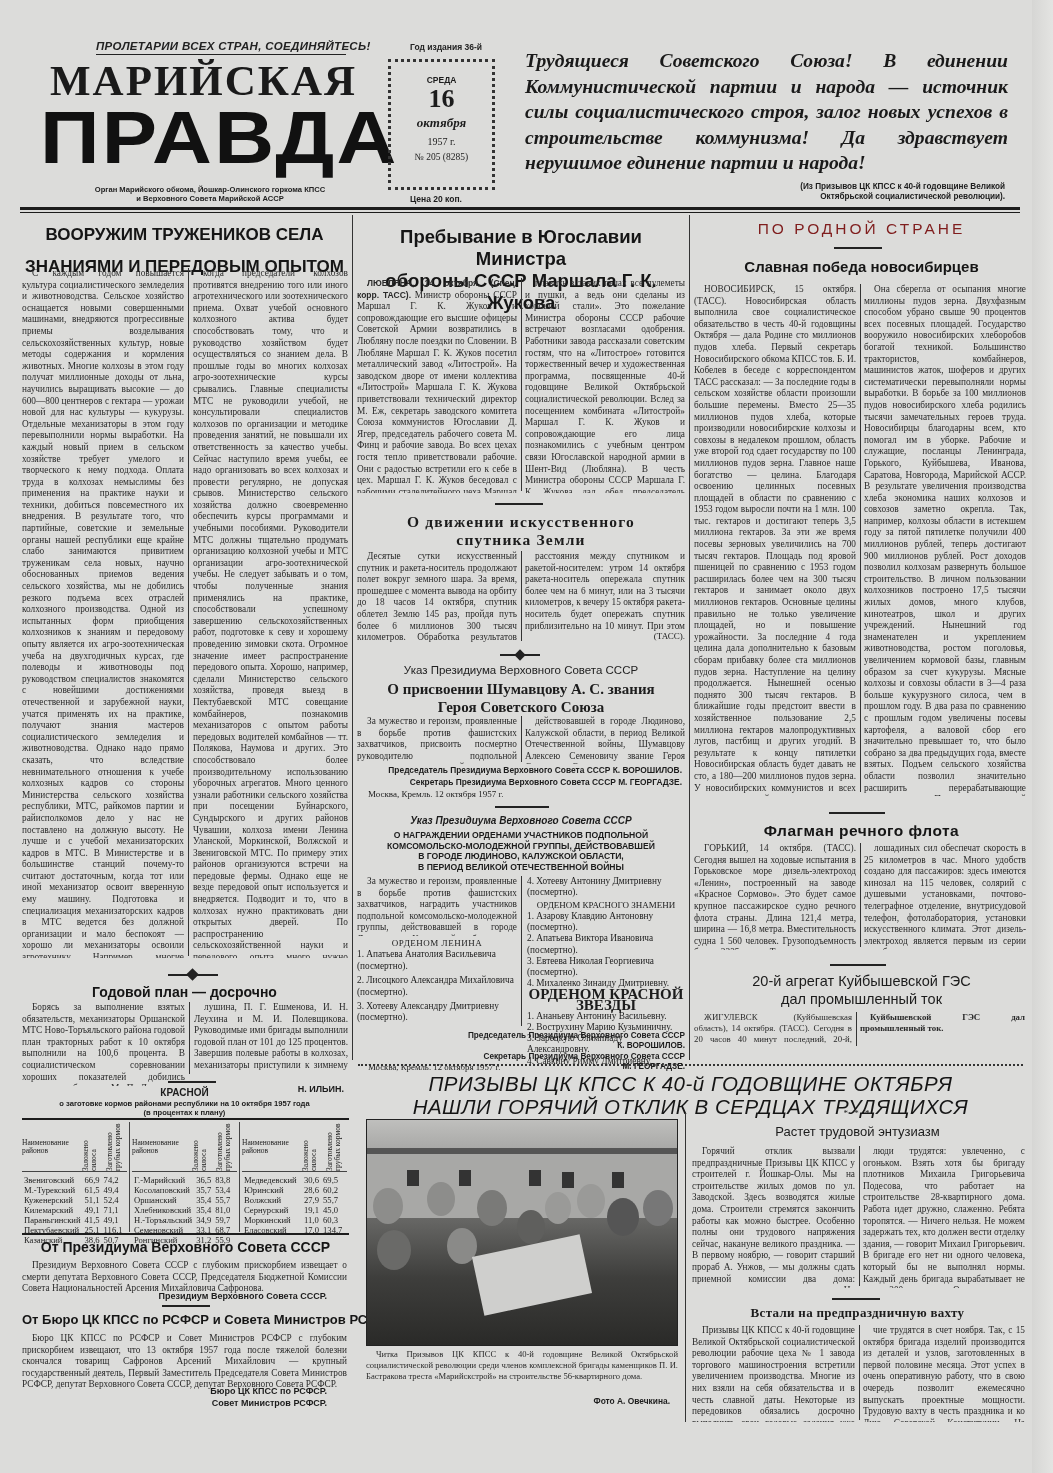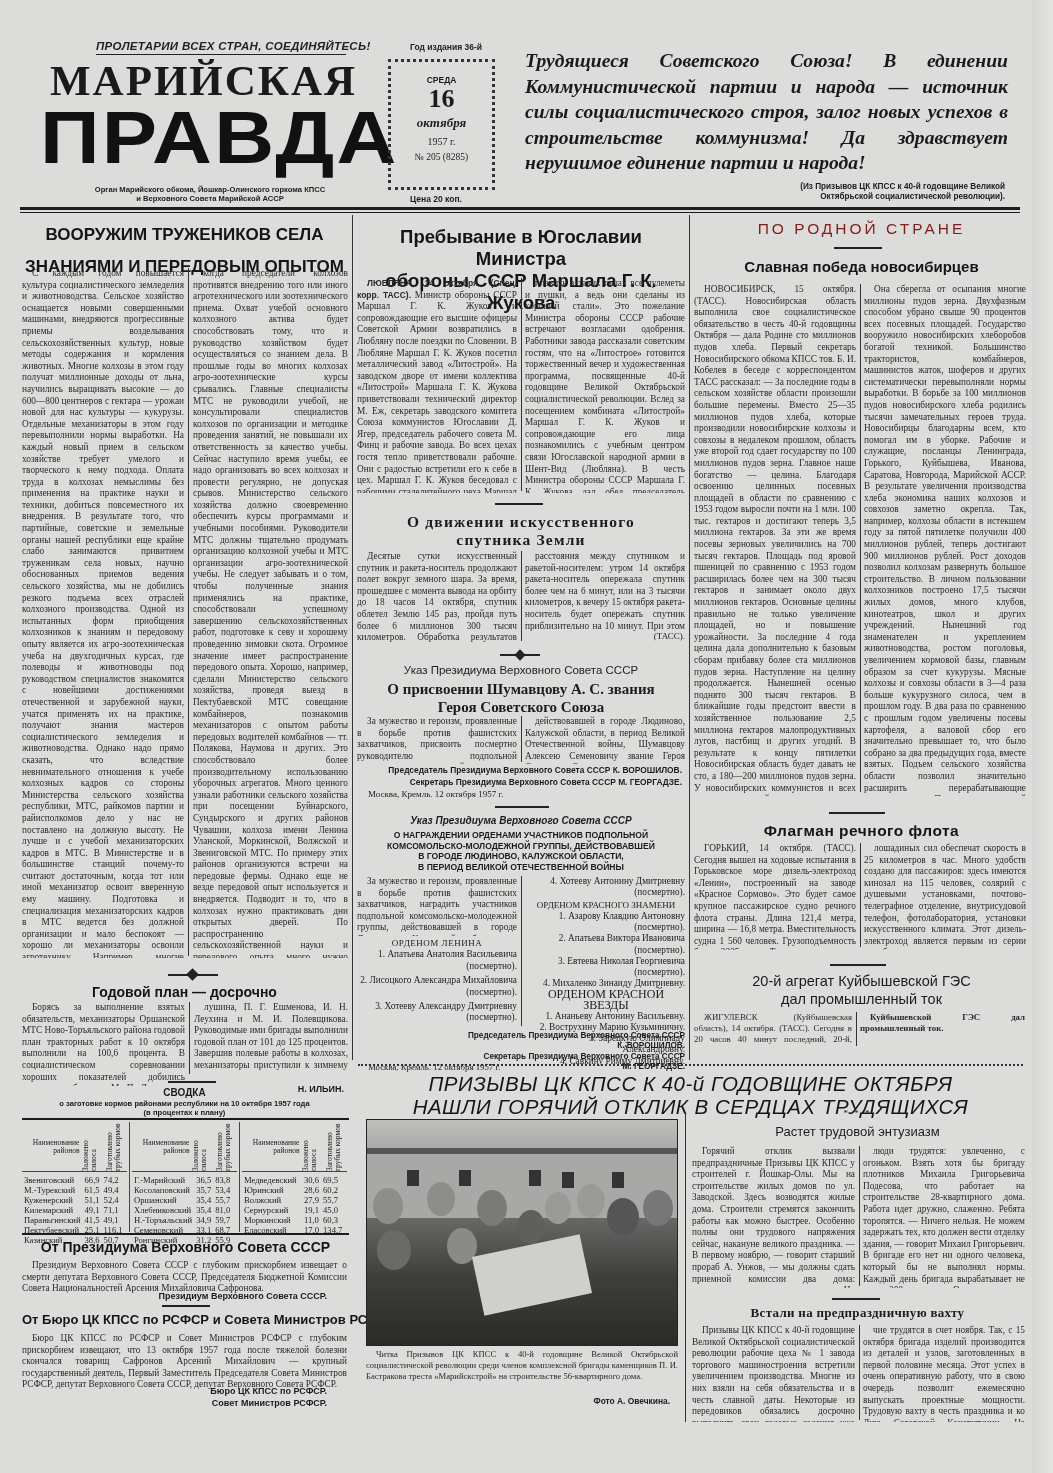--- a/index.html
+++ b/index.html
@@ -1,20 +1,20 @@
 <!DOCTYPE html>
 <html><head>
 <meta charset="utf-8">
 <style>
   * { box-sizing: border-box; margin: 0; padding: 0; }
   html, body { width: 1053px; height: 1473px; background: #d9d9d7; overflow: hidden; }
   body { font-family: "Liberation Serif", serif; color: #1c1c1c; position: relative; }
   .page { position: absolute; left: 0; top: 0; width: 1053px; height: 1473px; background: #dcdcda; }
   .abs { position: absolute; }
-  .serif { font-family: "Liberation Serif", serif; text-align: right; }
+  .serif { font-family: "Liberation Serif", serif; }
   .sans { font-family: "Liberation Sans", sans-serif; }
   .rule { position: absolute; background: #1c1c1c; }
   .vrule { position: absolute; width: 1px; background: #333; }
   .body-text { font-family: "Liberation Serif", serif; font-size: 9.3px; line-height: 11.6px; text-align: justify; color: #2a2a2a; }
   .body-text p { text-indent: 10px; margin-bottom: 1px; }
   .headline { font-family: "Liberation Sans", sans-serif; font-weight: bold; text-align: center; color: #151515; }
   .center { text-align: center; }
   .sig { font-family: "Liberation Sans", sans-serif; font-weight: bold; font-size: 9px; text-align: right; line-height: 12px; }
   .short-rule { position: absolute; height: 2px; background: #222; }
   .wavy { position: absolute; height: 6px; border-top: 2px dotted #333; }
@@ -81,21 +81,21 @@
   <div class="abs body-text" style="left:22px;top:1002px;width:163px;height:84px;overflow:hidden;">
     <p>Борясь за выполнение взятых обязательств, механизаторы Оршанской МТС Ново-Торъяльского района годовой план тракторных работ к 10 октября выполнили на 100,6 процента. В социалистическом соревновании хороших показателей добились тракторные бригады М. П. Демрачева, В. И. Иванова, П. А. По-</p>
   </div>
   <div class="vrule" style="left:189px;top:1002px;height:72px;"></div>
   <div class="abs body-text" style="left:194px;top:1002px;width:154px;height:72px;overflow:hidden;">
     <p>лушина, П. Г. Ешменова, И. Н. Леухина и М. И. Полевщикова. Руководимые ими бригады выполнили годовой план от 101 до 125 процентов. Завершив полевые работы в колхозах, механизаторы приступили к зимнему ремонту тракторов и сельскохозяйственных машин.</p>
   </div>
   <div class="abs sig" style="left:250px;top:1071px;width:94px;margin-top:12px;">Н. ИЛЬИН.</div>
 
   <div class="short-rule" style="left:168px;top:1081px;width:48px;"></div>
-  <div class="abs sans center" style="left:22px;top:1087px;width:325px;font-size:10px;font-weight:bold;">СВОДКА</div>
+  <div class="abs sans center" style="left:22px;top:1087px;width:325px;font-size:10px;font-weight:bold;">КРАСНОЙ</div>
   <div class="abs sans center" style="left:22px;top:1099px;width:325px;font-size:7.6px;font-weight:bold;white-space:nowrap;">о заготовке кормов районами республики на 10 октября 1957 года</div>
   <div class="abs sans center" style="left:22px;top:1108px;width:325px;font-size:7.6px;font-weight:bold;">(в процентах к плану)</div>
 
   <div class="rule" style="left:22px;top:1118px;width:327px;height:2px;"></div>
   <div class="abs" style="left:22px;top:1122px;width:327px;height:110px;display:flex;">
 
     <div style="width:108px;border-right:1px solid #444;padding-right:2px;">
       <div style="display:flex;height:50px;border-bottom:1px solid #444;align-items:flex-end;">
         <div class="serif" style="width:58px;font-size:7.5px;line-height:8px;align-self:center;">Наименование районов</div>
         <div style="width:22px;height:48px;display:flex;justify-content:center;">
@@ -327,21 +327,21 @@
     <div class="serif" style="margin-top:3px;">3. Хотееву Александру Дмитриевну (посмертно).</div>
   </div>
 
   <div class="abs" style="left:527px;top:876px;width:158px;font-size:9.3px;line-height:11.1px;">
     <div class="serif">4. Хотееву Антонину Дмитриевну (посмертно).</div>
     <div class="serif center" style="font-size:9px;margin-top:2px;">ОРДЕНОМ КРАСНОГО ЗНАМЕНИ</div>
     <div class="serif">1. Азарову Клавдию Антоновну (посмертно).</div>
     <div class="serif">2. Апатьева Виктора Ивановича (посмертно).</div>
     <div class="serif">3. Евтеева Николая Георгиевича (посмертно).</div>
     <div class="serif">4. Михаленко Зинаиду Дмитриевну.</div>
-    <div class="serif center" style="font-size:12px;">ОРДЕНОМ КРАСНОЙ ЗВЕЗДЫ</div>
+    <div class="serif center" style="font-size:15px;font-weight:bold;">ОРДЕНОМ КРАСНОЙ ЗВЕЗДЫ</div>
     <div class="serif">1. Ананьеву Антонину Васильевну.</div>
     <div class="serif">2. Вострухину Марию Кузьминичну.</div>
     <div class="serif">3. Зарецкую Олимпиаду Александровну.</div>
     <div class="serif">4. Савкину Римму Дмитриевну.</div>
   </div>
 
   <div class="abs sig" style="left:440px;top:1030px;width:245px;font-size:8.2px;white-space:nowrap;">Председатель Президиума Верховного Совета СССР</div>
   <div class="abs sig" style="left:440px;top:1040px;width:245px;font-size:8.2px;">К. ВОРОШИЛОВ.</div>
   <div class="abs sig" style="left:440px;top:1051px;width:245px;font-size:8.2px;white-space:nowrap;">Секретарь Президиума Верховного Совета СССР</div>
   <div class="abs sig" style="left:440px;top:1061px;width:245px;font-size:8.2px;">М. ГЕОРГАДЗЕ.</div>

